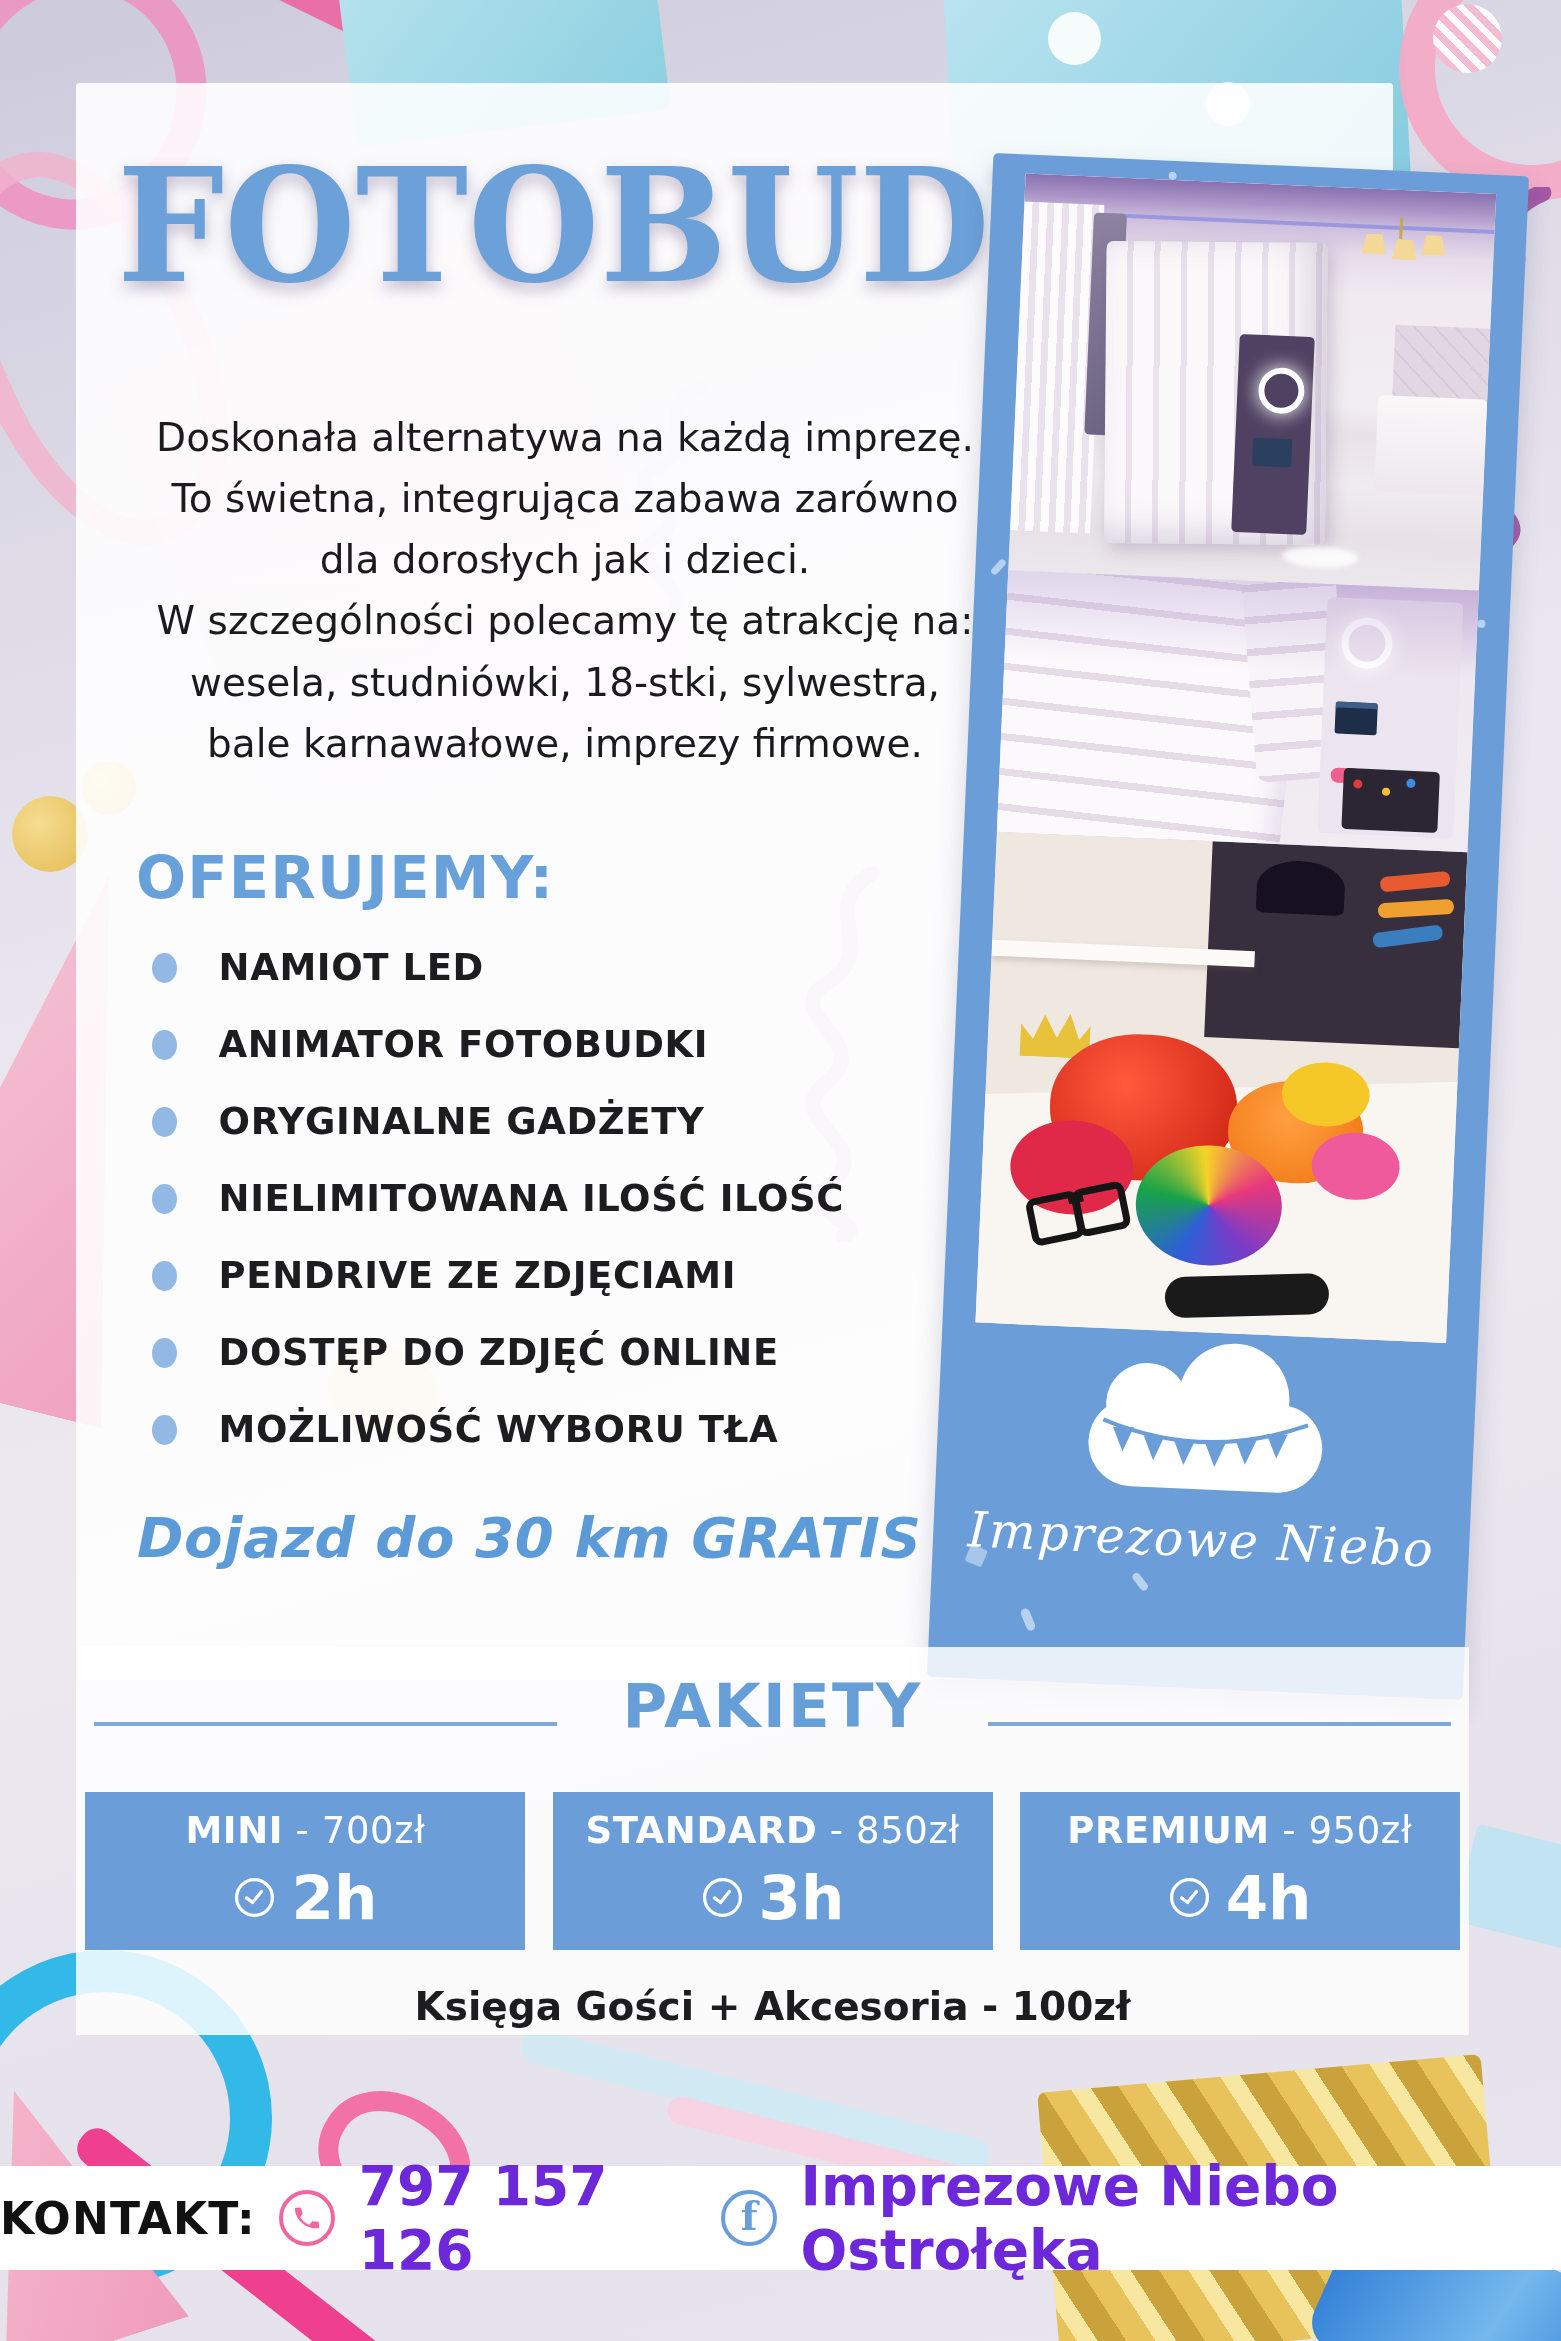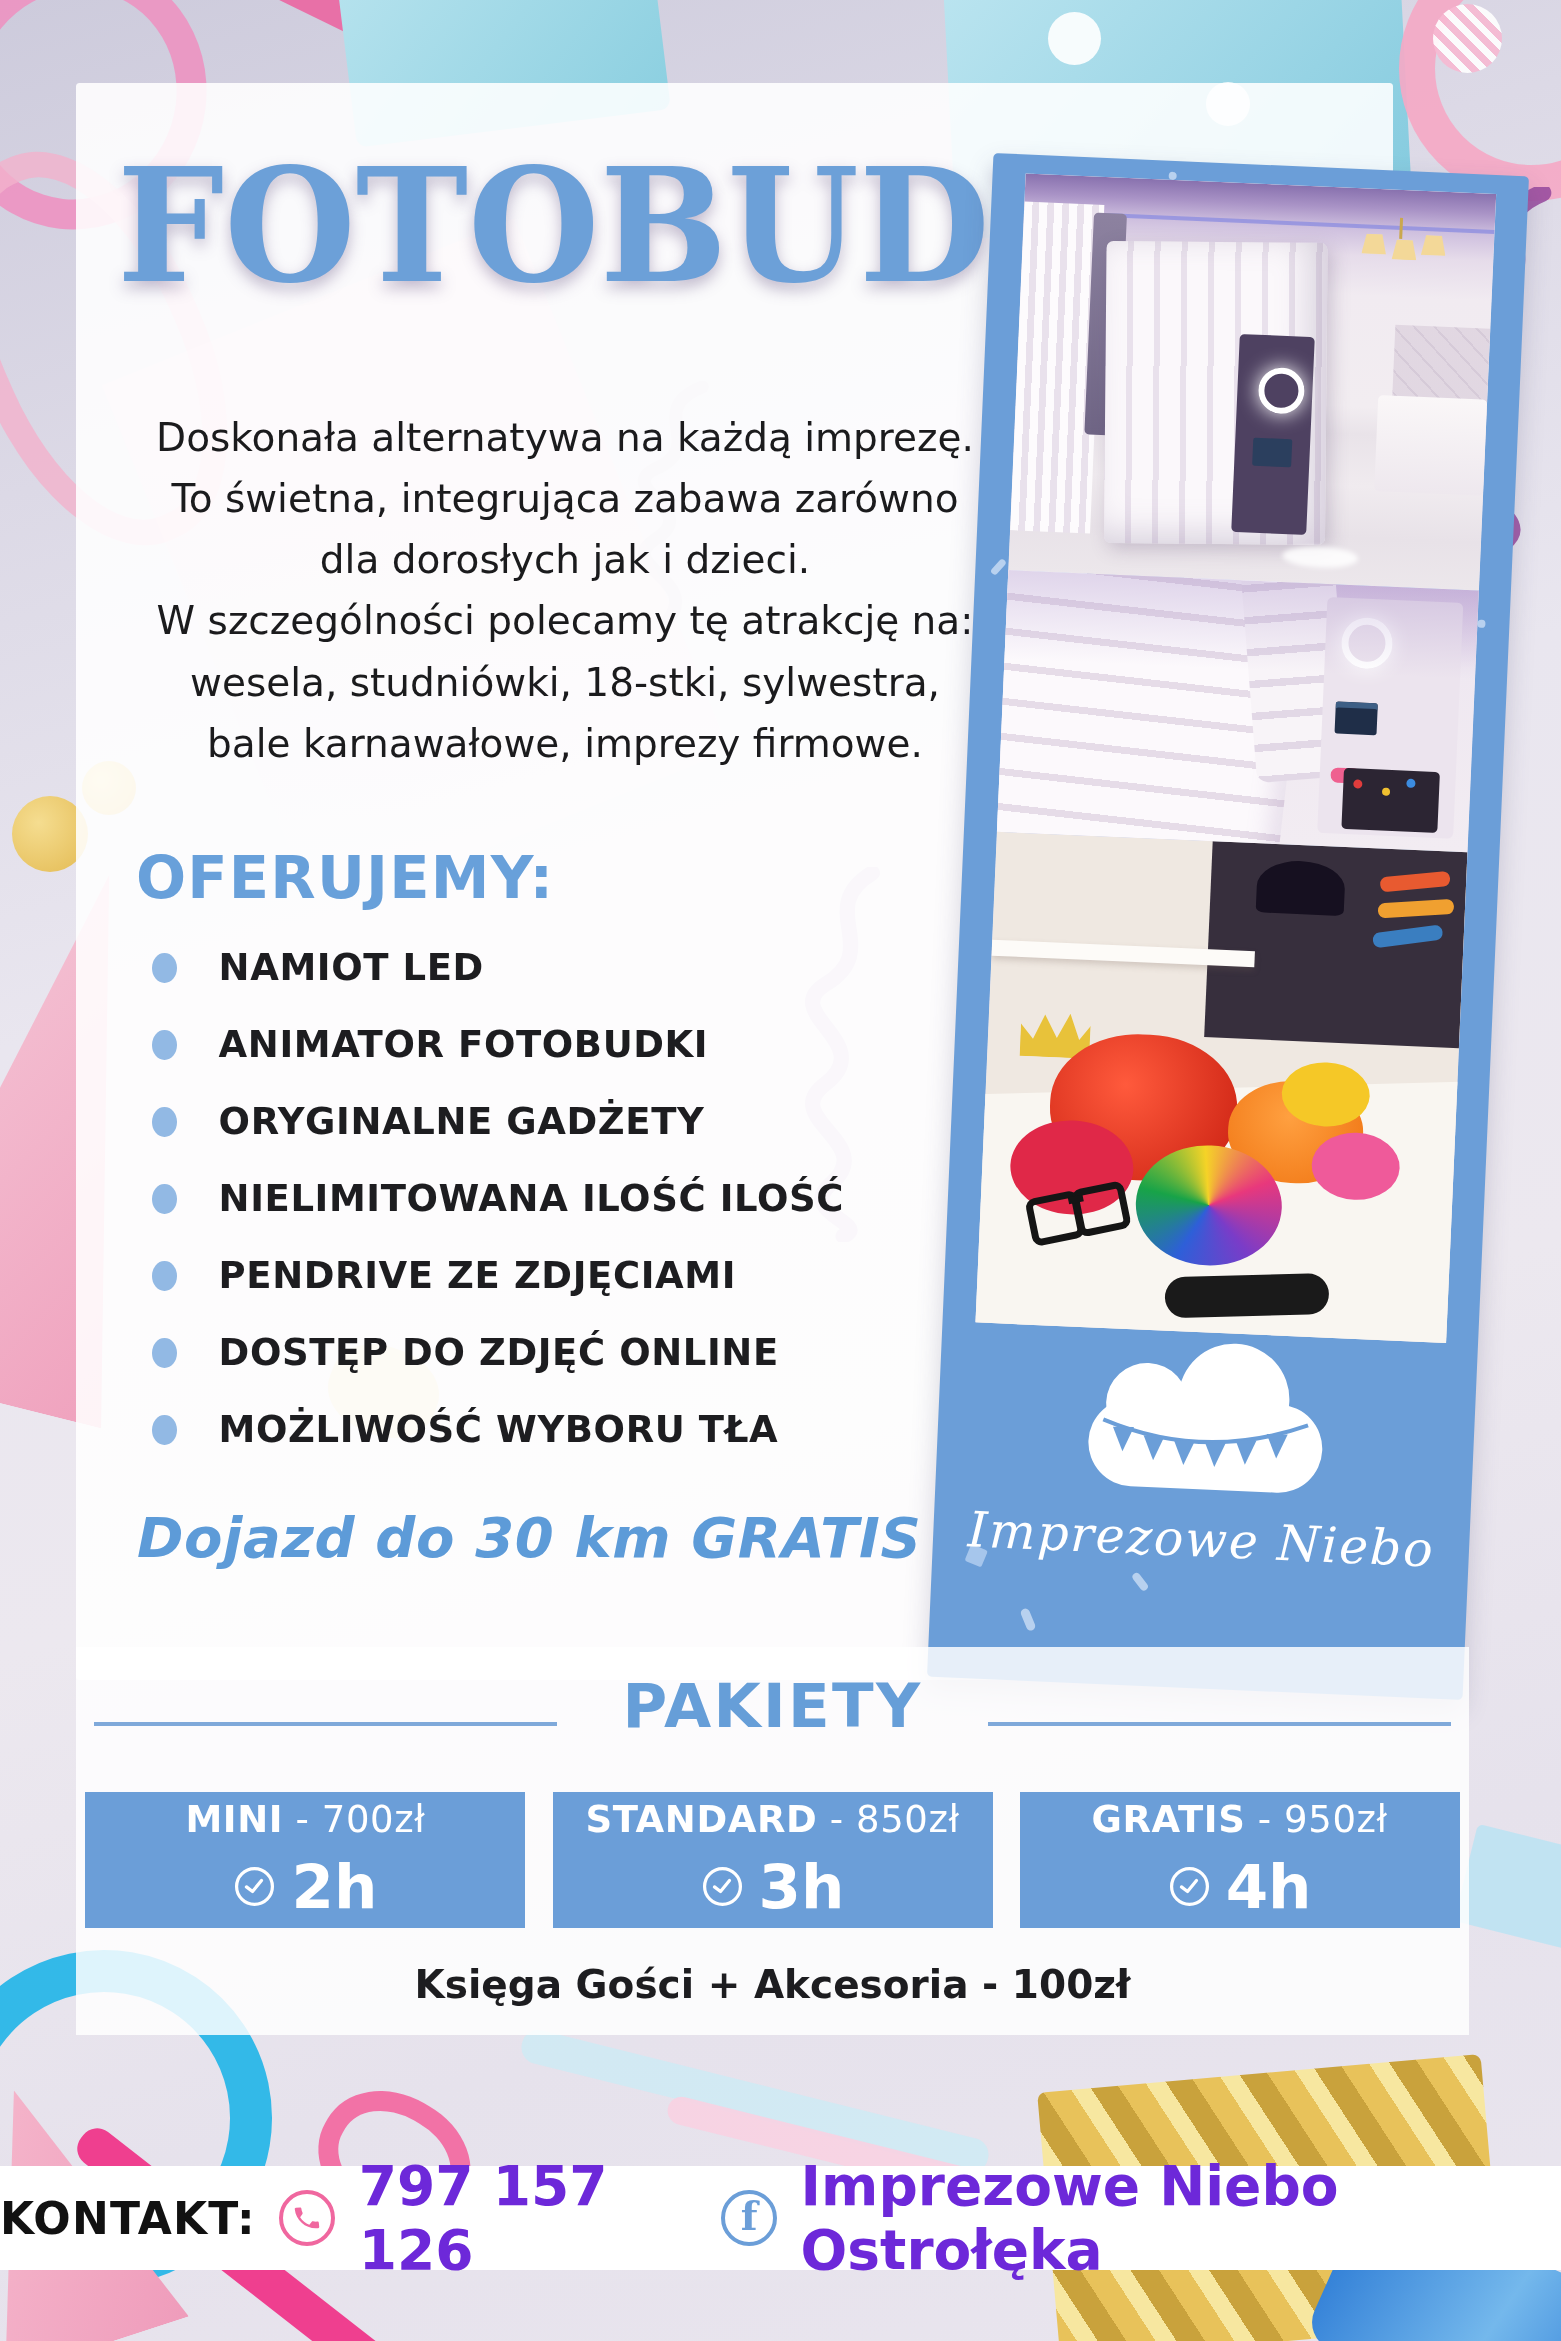--- a/index.html
+++ b/index.html
@@ -37,21 +37,21 @@
   .cloud:before{content:"";position:absolute;left:16.4px;top:-36px;width:82px;height:82px;background:#fff;border-radius:50%;}
   .cloud:after{content:"";position:absolute;left:88px;top:-59px;width:111px;height:111px;background:#fff;border-radius:50%;}
   .bunting{position:absolute;left:10.5px;top:-10.5px;z-index:3;}
   .logo-name{margin-top:22px;font-family:"DejaVu Serif","Liberation Serif",serif;font-style:italic;
              font-weight:500;font-size:49px;color:#ffffff;letter-spacing:1.8px;}
   
   .pk{position:absolute;left:76px;top:1647px;width:1393px;height:388px;background:rgba(255,255,255,.84);}
   .pk-h{position:relative;text-align:center;margin-top:23.4px;font-size:61px;font-weight:800;color:#669ed8;letter-spacing:2.3px;}
   .pk-line{position:absolute;top:75px;height:4.1px;background:#7fa9da;}
   .pk-row{display:flex;justify-content:space-between;padding:0 9.4px;margin-top:46px;}
-  .pk-box{width:440px;height:136px;background:#6b9ed8;color:#fff;display:flex;flex-direction:column;
+  .pk-box{width:440px;height:158px;background:#6b9ed8;color:#fff;display:flex;flex-direction:column;
           align-items:center;justify-content:center;gap:10.5px;}
   .pk-name{font-size:37px;letter-spacing:0.6px;}
   .pk-name b{font-weight:800;} .pk-name span{font-weight:500;}
   .pk-time{display:flex;align-items:center;gap:15px;font-size:61px;font-weight:800;}
   .pk-addon{text-align:center;margin-top:34px;font-size:39px;font-weight:600;color:#1d1d20;}
   
   .footer{position:absolute;left:0;top:2166px;width:1562px;height:104px;background:#ffffff;
           display:flex;align-items:center;justify-content:center;gap:23.4px;}
   .kontakt{font-size:44px;font-weight:800;letter-spacing:1.2px;color:#111;}
   .fnum,.fname{font-size:55px;font-weight:700;color:#6d28d9;}
@@ -272,21 +272,21 @@
         <div class="pk-time">
           <svg width="43" height="43" viewBox="0 0 24 24">
               <circle cx="12" cy="12" r="10" stroke="#fff" stroke-width="1.8" fill="none"></circle>
               <path d="M7.5 12.2l3.4 2.6 5-6.2" stroke="#fff" stroke-width="1.8" fill="none" stroke-linecap="round" stroke-linejoin="round"></path>
             </svg>
           <span>3h</span>
         </div>
       </article>
 
       <article class="pk-box">
-        <div class="pk-name"><b>GRATIS</b><span> - 950zł</span></div>
+        <div class="pk-name"><b>PREMIUM</b><span> - 950zł</span></div>
         <div class="pk-time">
           <svg width="43" height="43" viewBox="0 0 24 24">
               <circle cx="12" cy="12" r="10" stroke="#fff" stroke-width="1.8" fill="none"></circle>
               <path d="M7.5 12.2l3.4 2.6 5-6.2" stroke="#fff" stroke-width="1.8" fill="none" stroke-linecap="round" stroke-linejoin="round"></path>
             </svg>
           <span>4h</span>
         </div>
       </article>
     </div>
 

